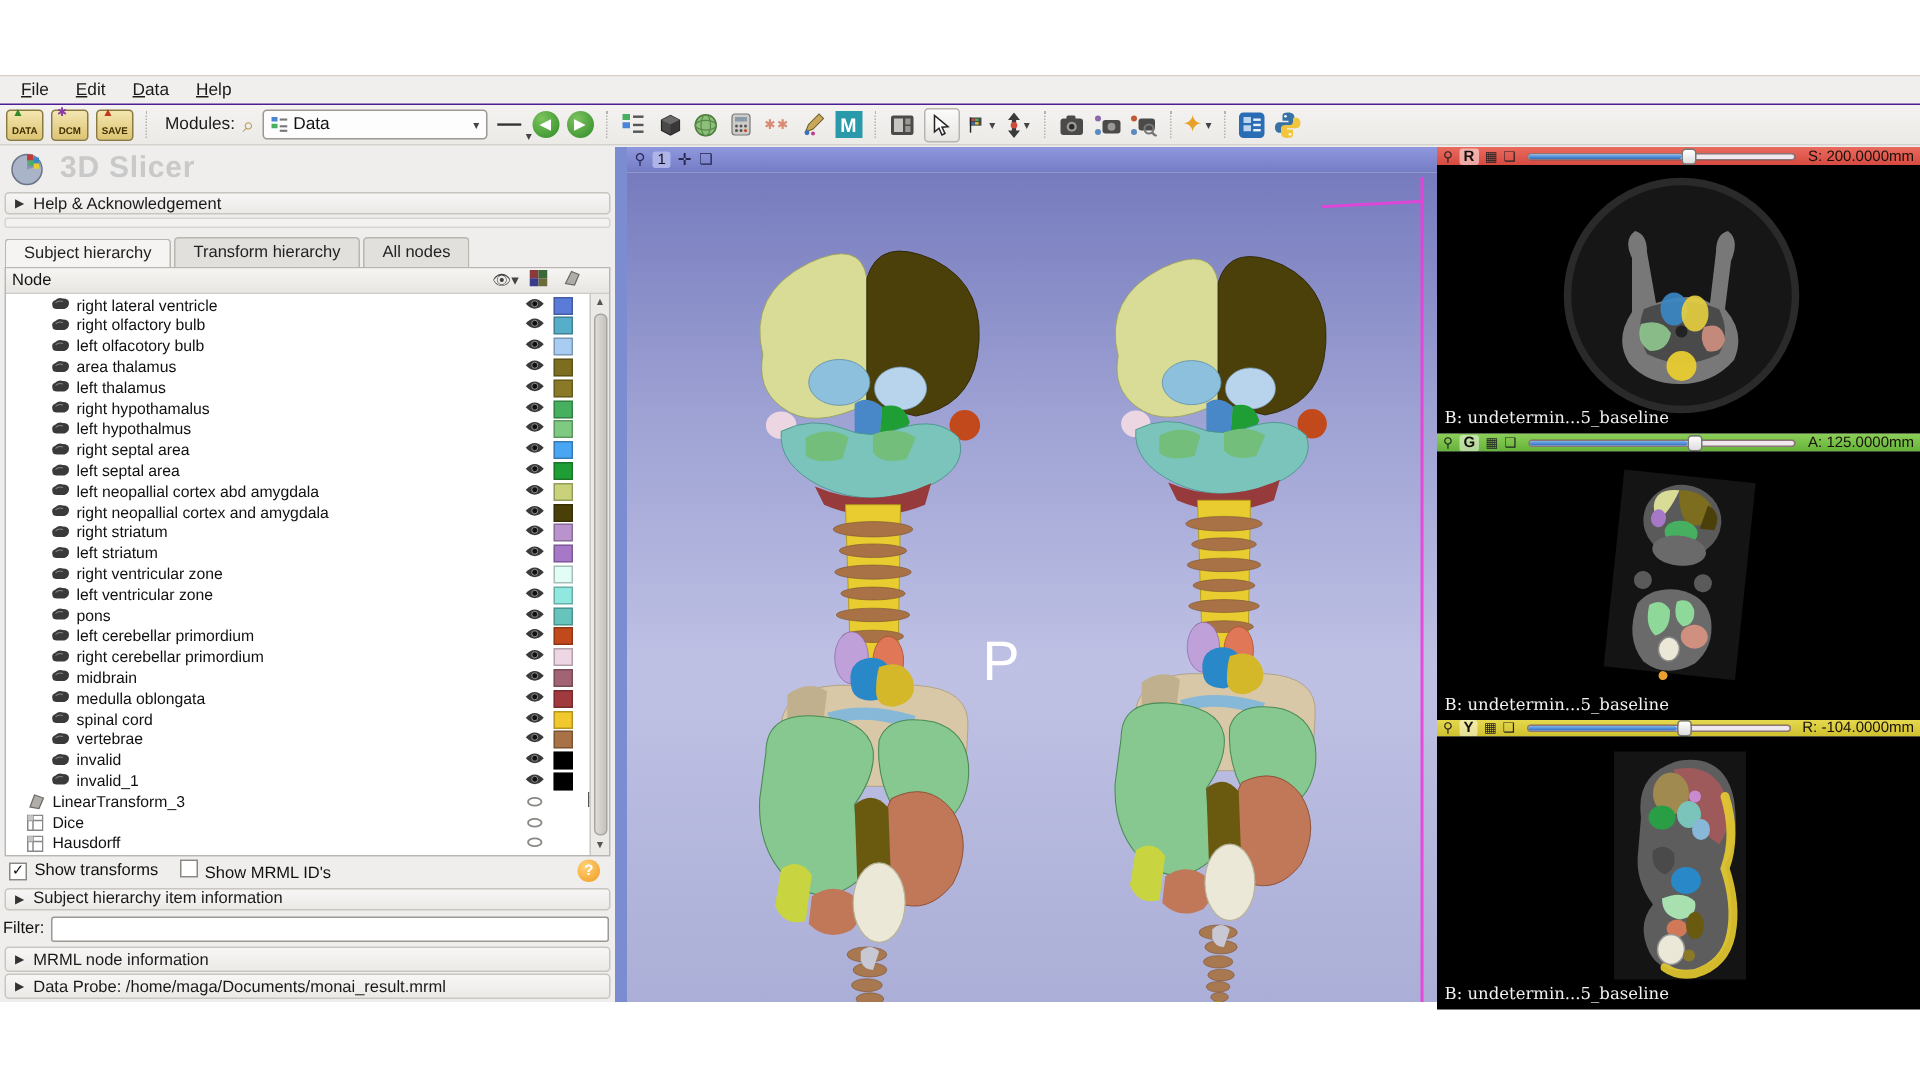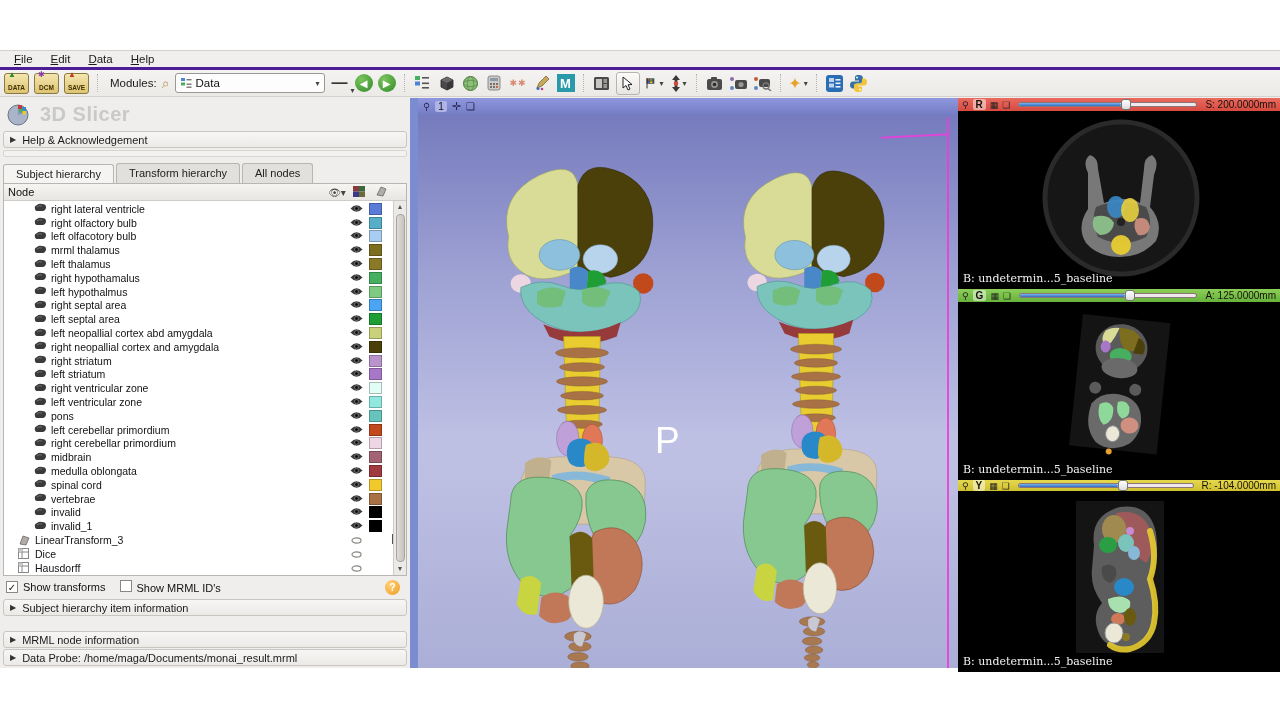--- a/index.html
+++ b/index.html
@@ -1,20 +1,20 @@
 <!DOCTYPE html>
 <html><head>
 <meta charset="utf-8">
 <style>
   * { margin:0; padding:0; box-sizing:border-box; }
   html,body { width:1280px; height:720px; background:#ffffff; font-family:"Liberation Sans","DejaVu Sans",sans-serif; overflow:hidden; }
   .app { position:absolute; left:0; top:50px; width:1280px; height:618px; background:#efeeec; border-top:1px solid #d8cfc8;}
 
   
-  .menubar { height:19px; background:#f0efed; display:flex; align-items:center; padding-left:6px; gap:2px; border-bottom:3px solid #4c1d95;}
+  .menubar { height:19px; background:#f0efed; display:flex; align-items:center; padding-left:6px; gap:2px; border-bottom:1px solid #4c1d95;}
   .menu-item { font-size:11.5px; color:#1a1a1a; padding:2px 8px; }
   .menu-item:first-letter { text-decoration:underline; }
 
   
   .toolbar { height:27px; background:linear-gradient(#f4f3f1,#eceae7); display:flex; align-items:center; padding:0 4px; gap:5px; border-bottom:1px solid #d5d2ce;}
   .tb-sep { width:1px; height:18px; border-left:1px dotted #b5b2ae; margin:0 3px; }
   .tb-btn { height:22px; min-width:20px; display:flex; align-items:center; justify-content:center; position:relative; }
   .doc-btn { width:25px; height:21px; background:linear-gradient(#f3e6b0,#ddc472); border:1px solid #8a7а40; border:1px solid #8a7a40; border-radius:3px; font-size:6.5px; font-weight:bold; color:#403000; display:flex; align-items:flex-end; justify-content:center; padding-bottom:2px; position:relative;}
   .doc-btn .nub { position:absolute; top:-3px; left:3px; font-size:8px; line-height:8px; }
   .modules-label { font-size:11.5px; color:#1a1a1a; margin-left:4px;text-align:right; }
@@ -368,21 +368,21 @@
                 </svg></span>
               <span class="tw-swatch" style="background: rgb(169, 205, 242);"></span>
               <span class="tw-extra"></span>
             </div>
             <div class="tree-row">
               <span class="ind2"></span>
               <span class="tw-icon"><svg width="13" height="10" viewBox="0 0 13 10">
                   <path d="M1 6 Q0 3 3 2 Q5 0 8 1 Q12 1 12 4 Q12 7 9 8 L4 8 Q1 8 1 6 Z" fill="#3a3a3a"></path>
                   <path d="M3 4 Q5 2 8 3" stroke="#888" stroke-width="0.7" fill="none"></path>
                 </svg></span>
-              <span class="tw-label">mrml thalamus</span>
+              <span class="tw-label">area thalamus</span>
               <span class="tw-eye"><svg width="13" height="9" viewBox="0 0 13 9">
                   <path d="M0.5 4.5 Q6.5 -2 12.5 4.5 Q6.5 11 0.5 4.5 Z" fill="#3a3a3a"></path>
                   <circle cx="6.5" cy="4.5" r="2" fill="#111" stroke="#999" stroke-width="0.6"></circle>
                 </svg></span>
               <span class="tw-swatch" style="background: rgb(125, 110, 31);"></span>
               <span class="tw-extra"></span>
             </div>
             <div class="tree-row">
               <span class="ind2"></span>
               <span class="tw-icon"><svg width="13" height="10" viewBox="0 0 13 10">
@@ -724,20 +724,24 @@
         <span><span class="cbox"></span><span>Show MRML ID's</span></span>
         <span class="help-circle">?</span>
       </div>
 
       <div class="collapsible">
         <span class="tri">▶</span>
         <span>Subject hierarchy item information</span>
       </div>
 
       <div class="bottom-stack">
+        <div class="filter-row">
+          <span>Filter:</span>
+          <input class="filter-input" value="" style="">
+        </div>
         <div class="collapsible">
           <span class="tri">▶</span>
           <span>MRML node information</span>
         </div>
         <div class="collapsible" style="margin-bottom:2px;">
           <span class="tri">▶</span>
           <span>Data Probe: /home/maga/Documents/monai_result.mrml</span>
         </div>
       </div>
     </div>

